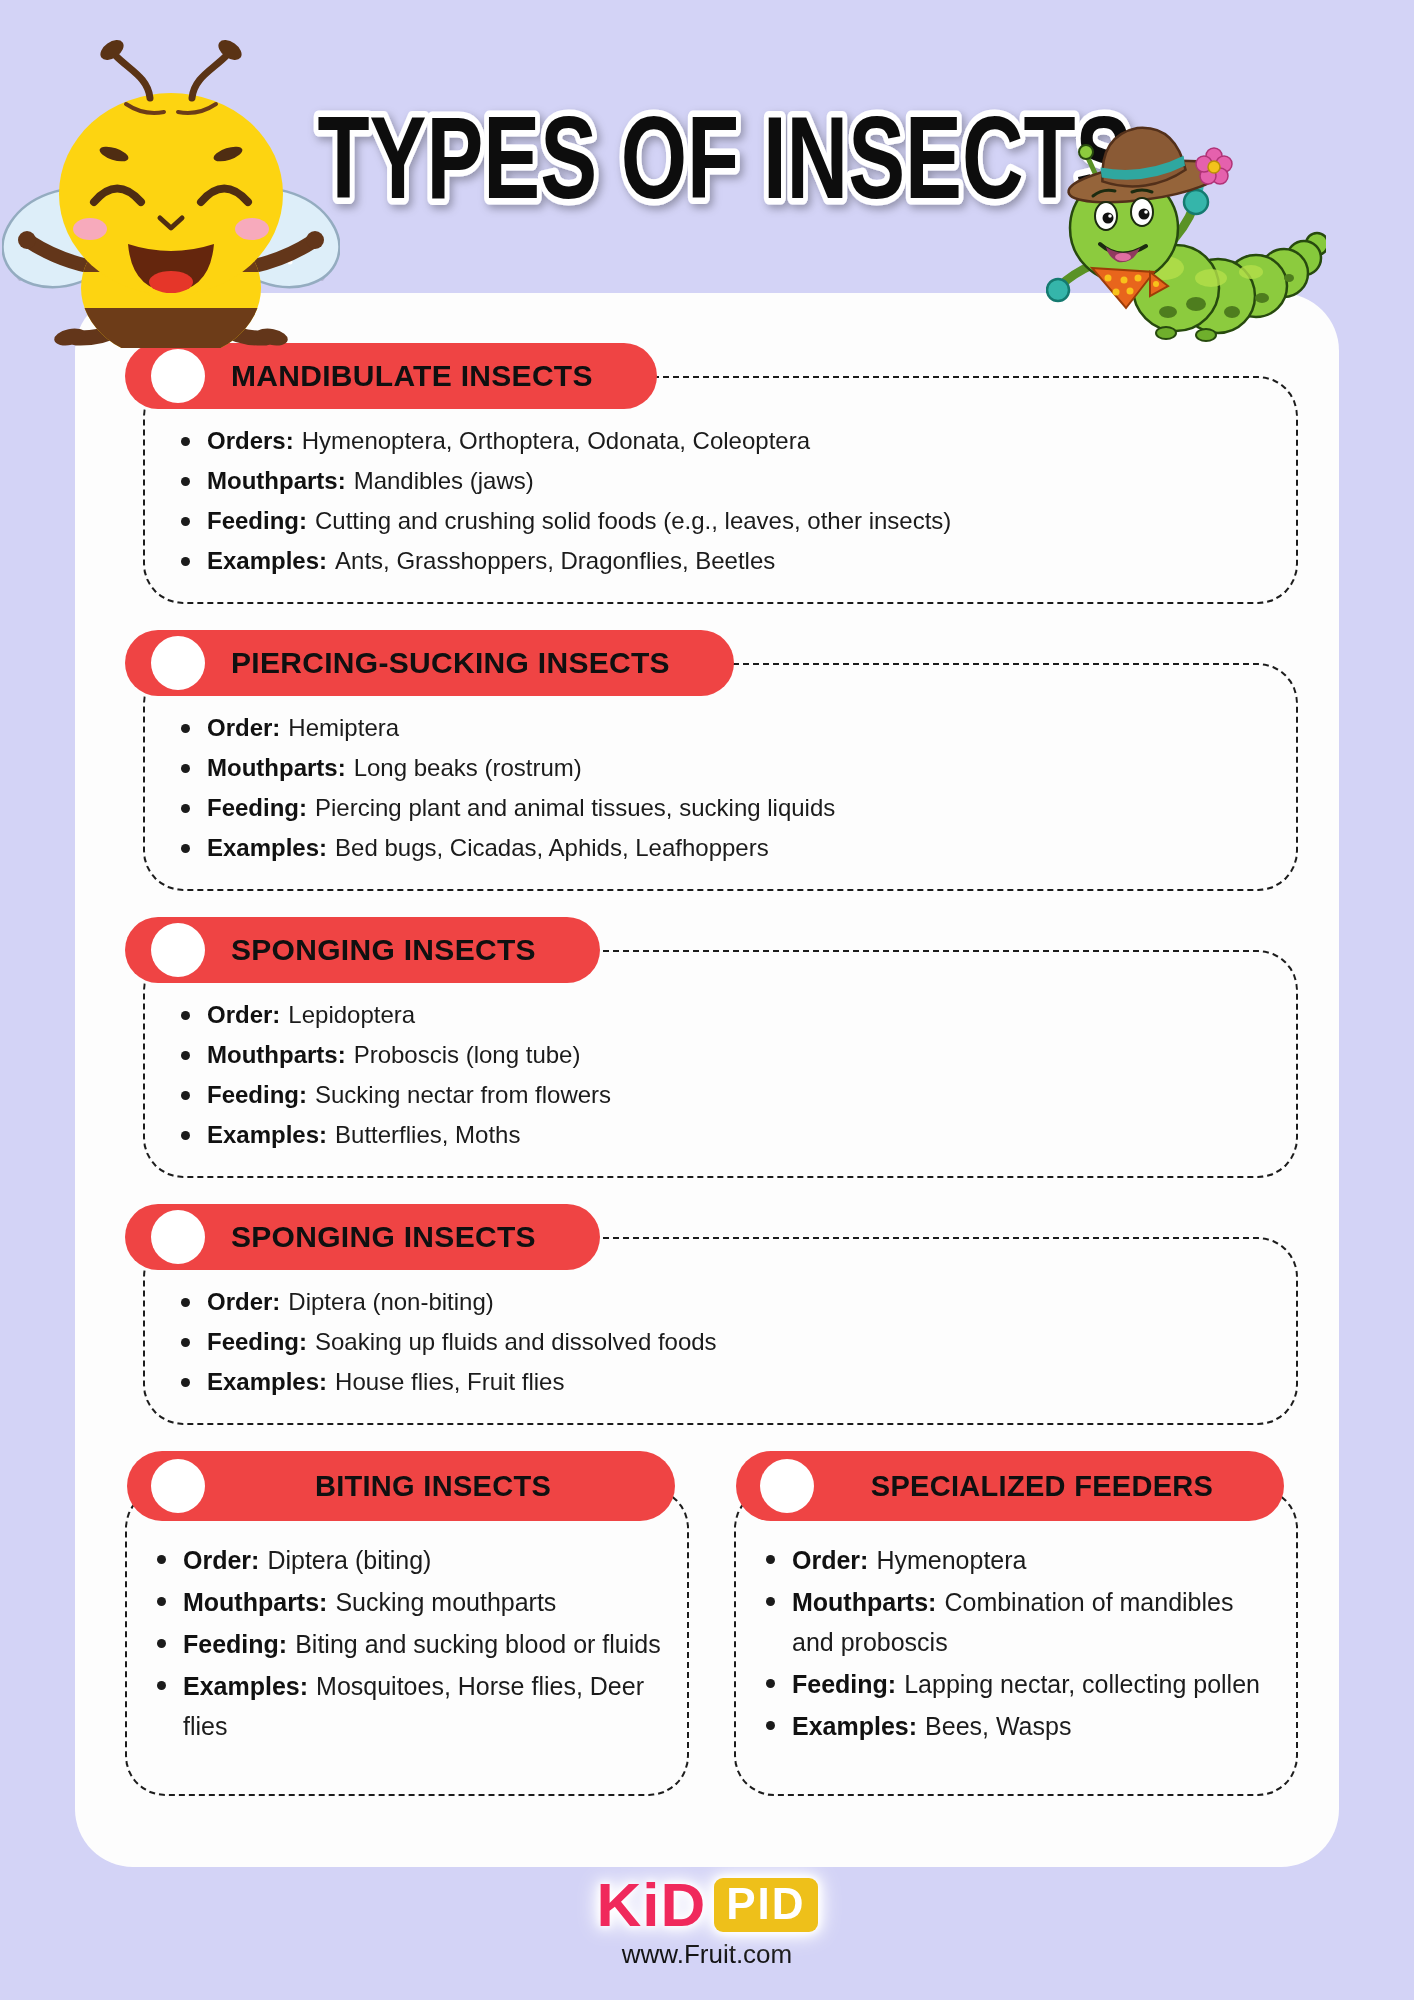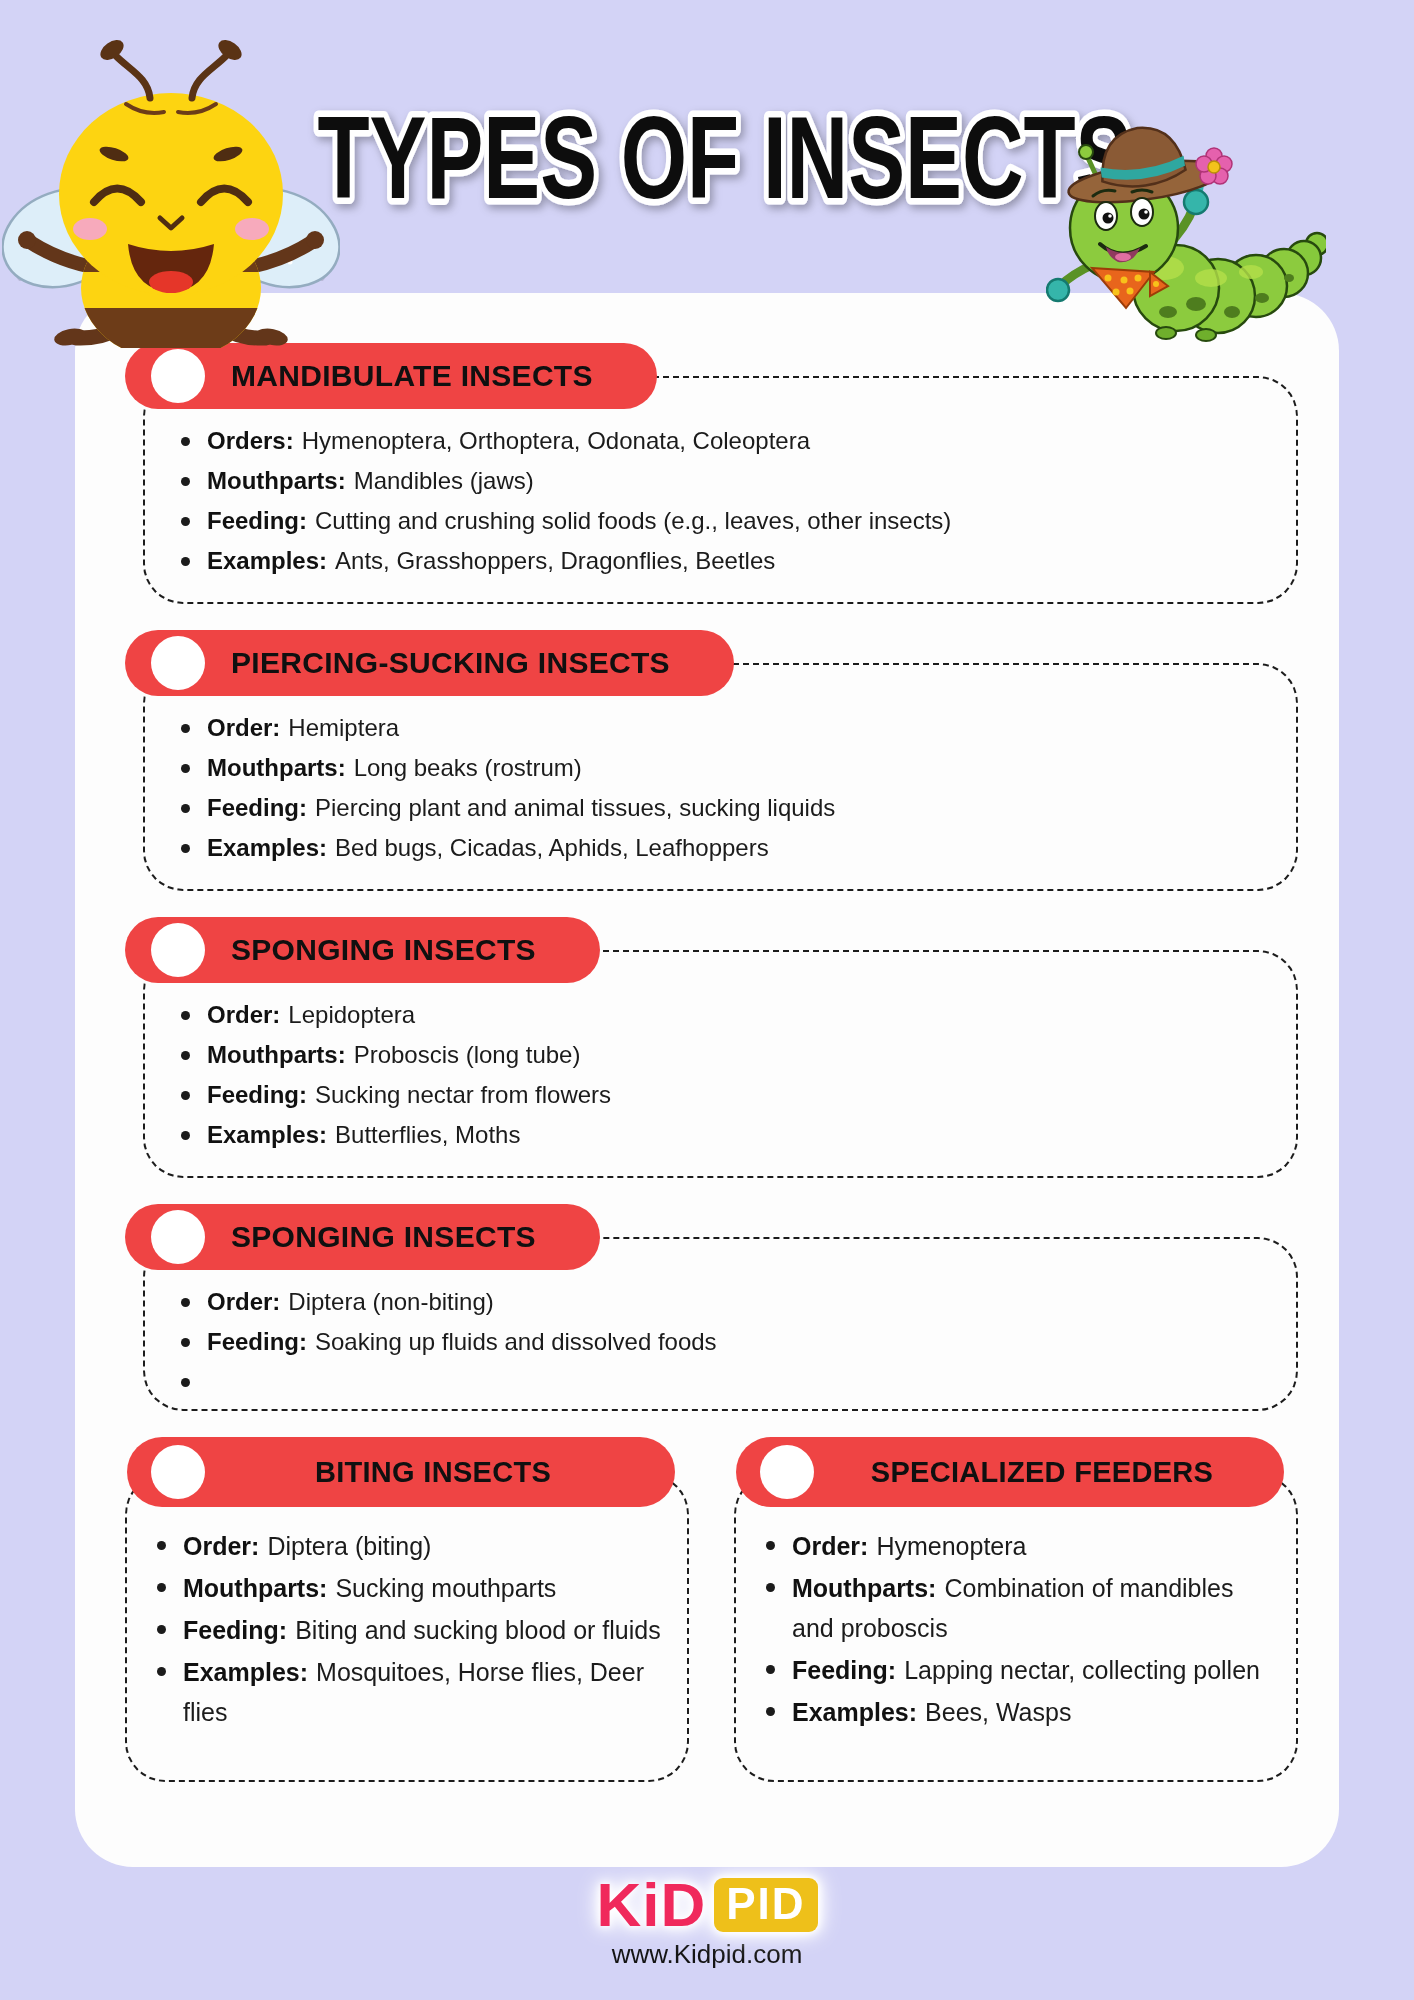--- a/index.html
+++ b/index.html
@@ -323,20 +323,21 @@
         <div class="bullet">
           <span class="bullet-dot"></span>
           <p class="btext"><b>Order:</b><span>Diptera (non-biting)</span></p>
         </div>
         <div class="bullet">
           <span class="bullet-dot"></span>
           <p class="btext"><b>Feeding:</b><span>Soaking up fluids and dissolved foods</span></p>
         </div>
         <div class="bullet">
           <span class="bullet-dot"></span>
+          <p class="btext"><b>Examples:</b><span>House flies, Fruit flies</span></p>
         </div>
       </div>
     </section>
 
     <div class="cols">
 
       <section class="sec col">
         <div class="pill">
           <span class="dot"></span>
           <h2 class="sec-title">BITING INSECTS</h2>
@@ -387,16 +388,16 @@
       </section>
 
     </div>
   </div>
 
   <div class="footer">
     <div class="logo">
       <span class="logo-kid">KiD</span>
       <span class="logo-pid">PID</span>
     </div>
-    <div class="site-url">www.Kidpid.com</div>
+    <div class="site-url">www.Fruit.com</div>
   </div>
 
 </div>
 
 </body></html>

